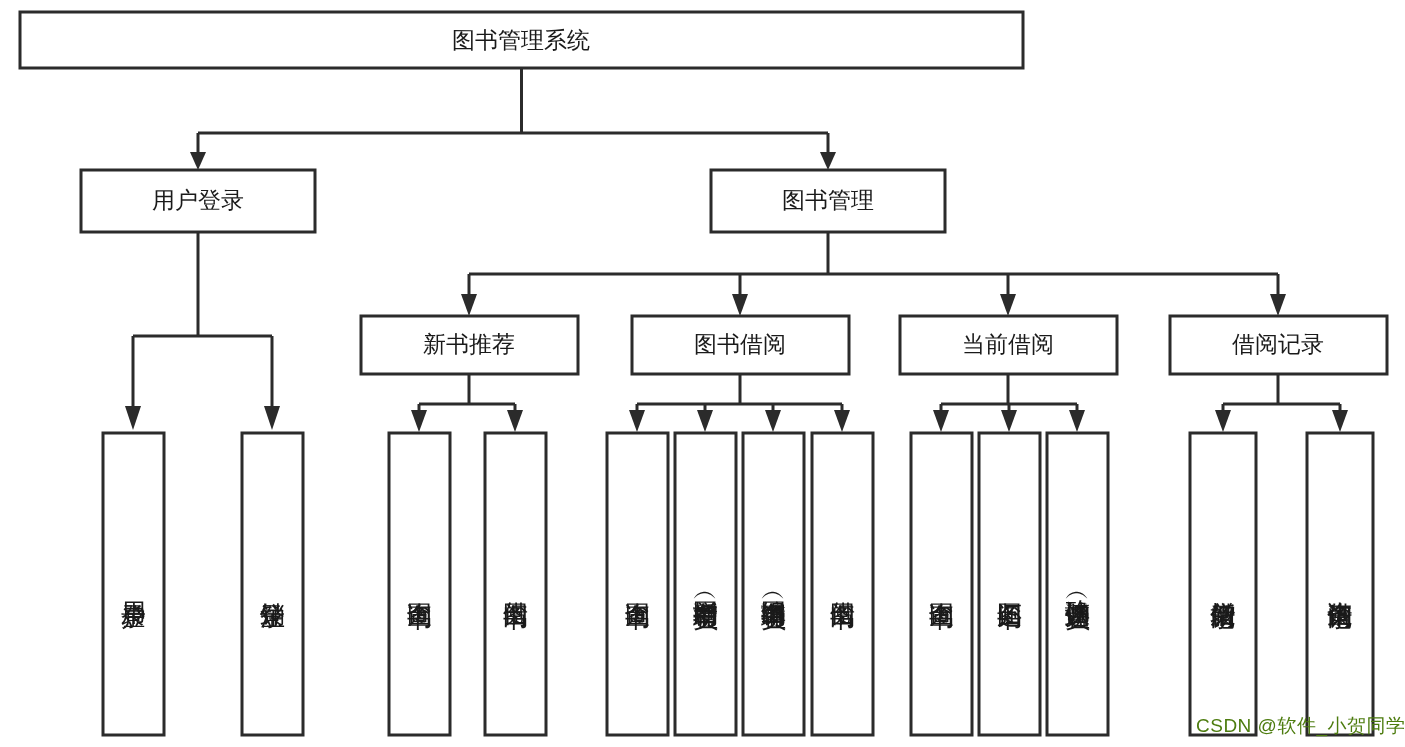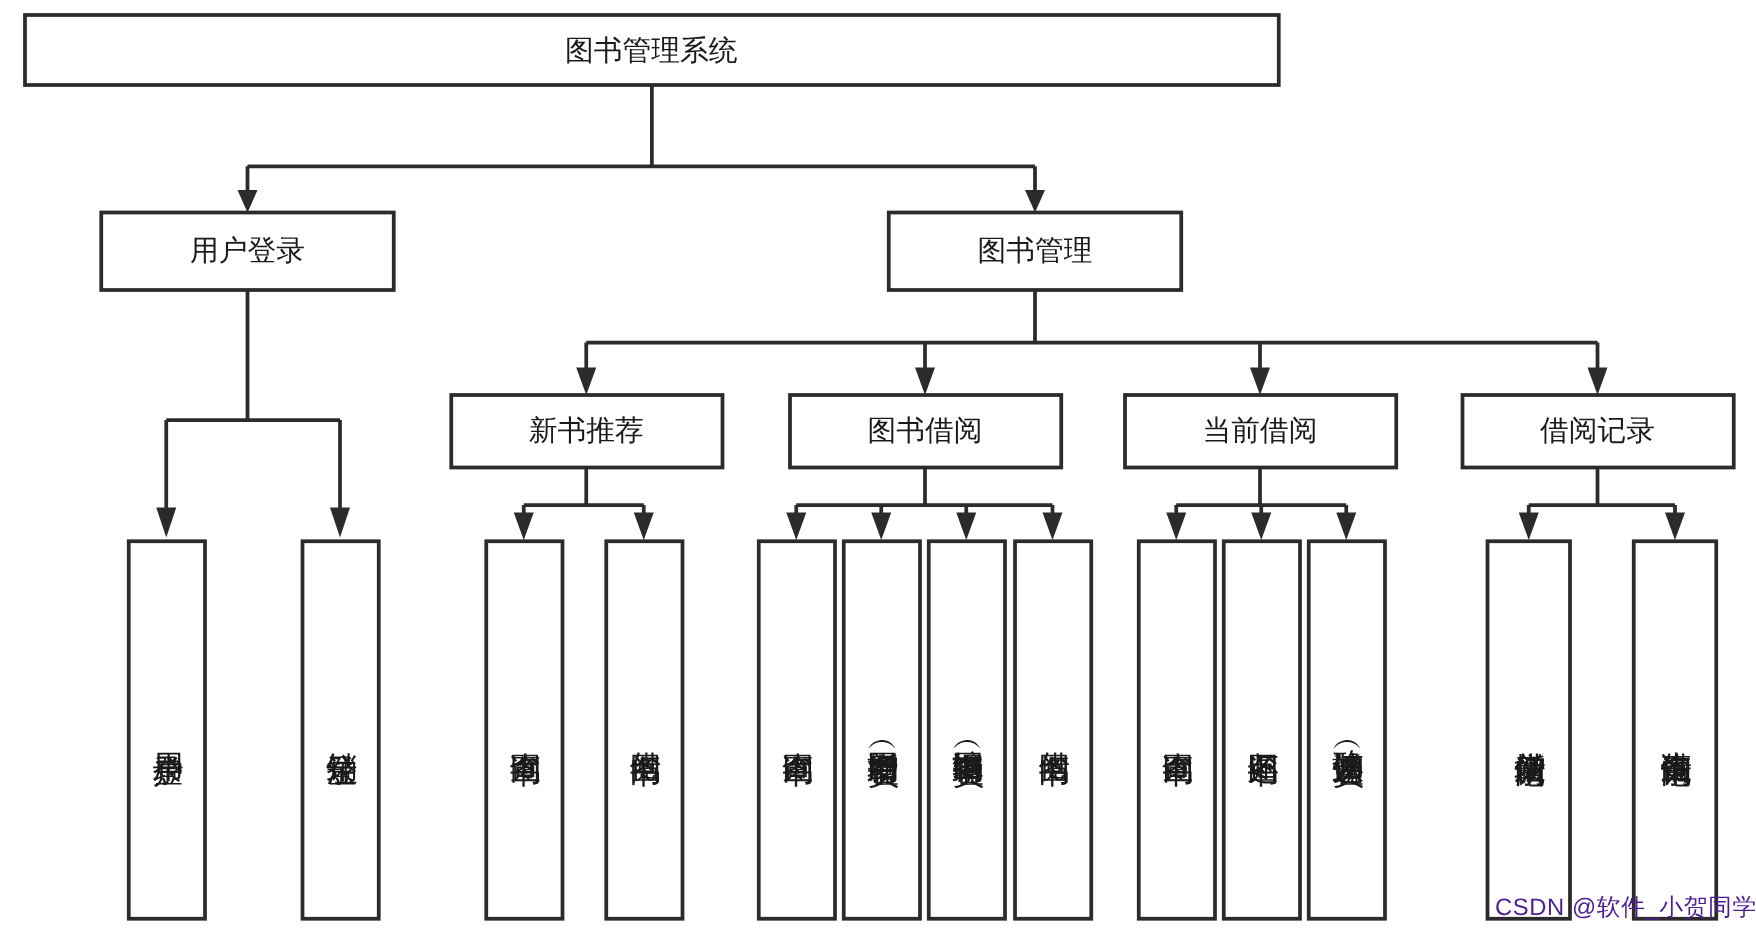--- a/index.html
+++ b/index.html
@@ -61,21 +61,21 @@
     align-items: center;
     justify-content: center;
     text-align: center;
     white-space: nowrap;
     pointer-events: none;
   }
   .watermark {
     position: absolute;
     font-family: "Liberation Sans", "DejaVu Sans", sans-serif;
     font-size: 19px;
-    color: #4c1d95;
+    color: #4d7c0f;
     white-space: nowrap;
     letter-spacing: 0.5px;
   }
 </style>
 </head>
 <body>
 
 <div id="diagram-root">
 
   <svg class="diagram-canvas" viewBox="0 0 1405 747">

